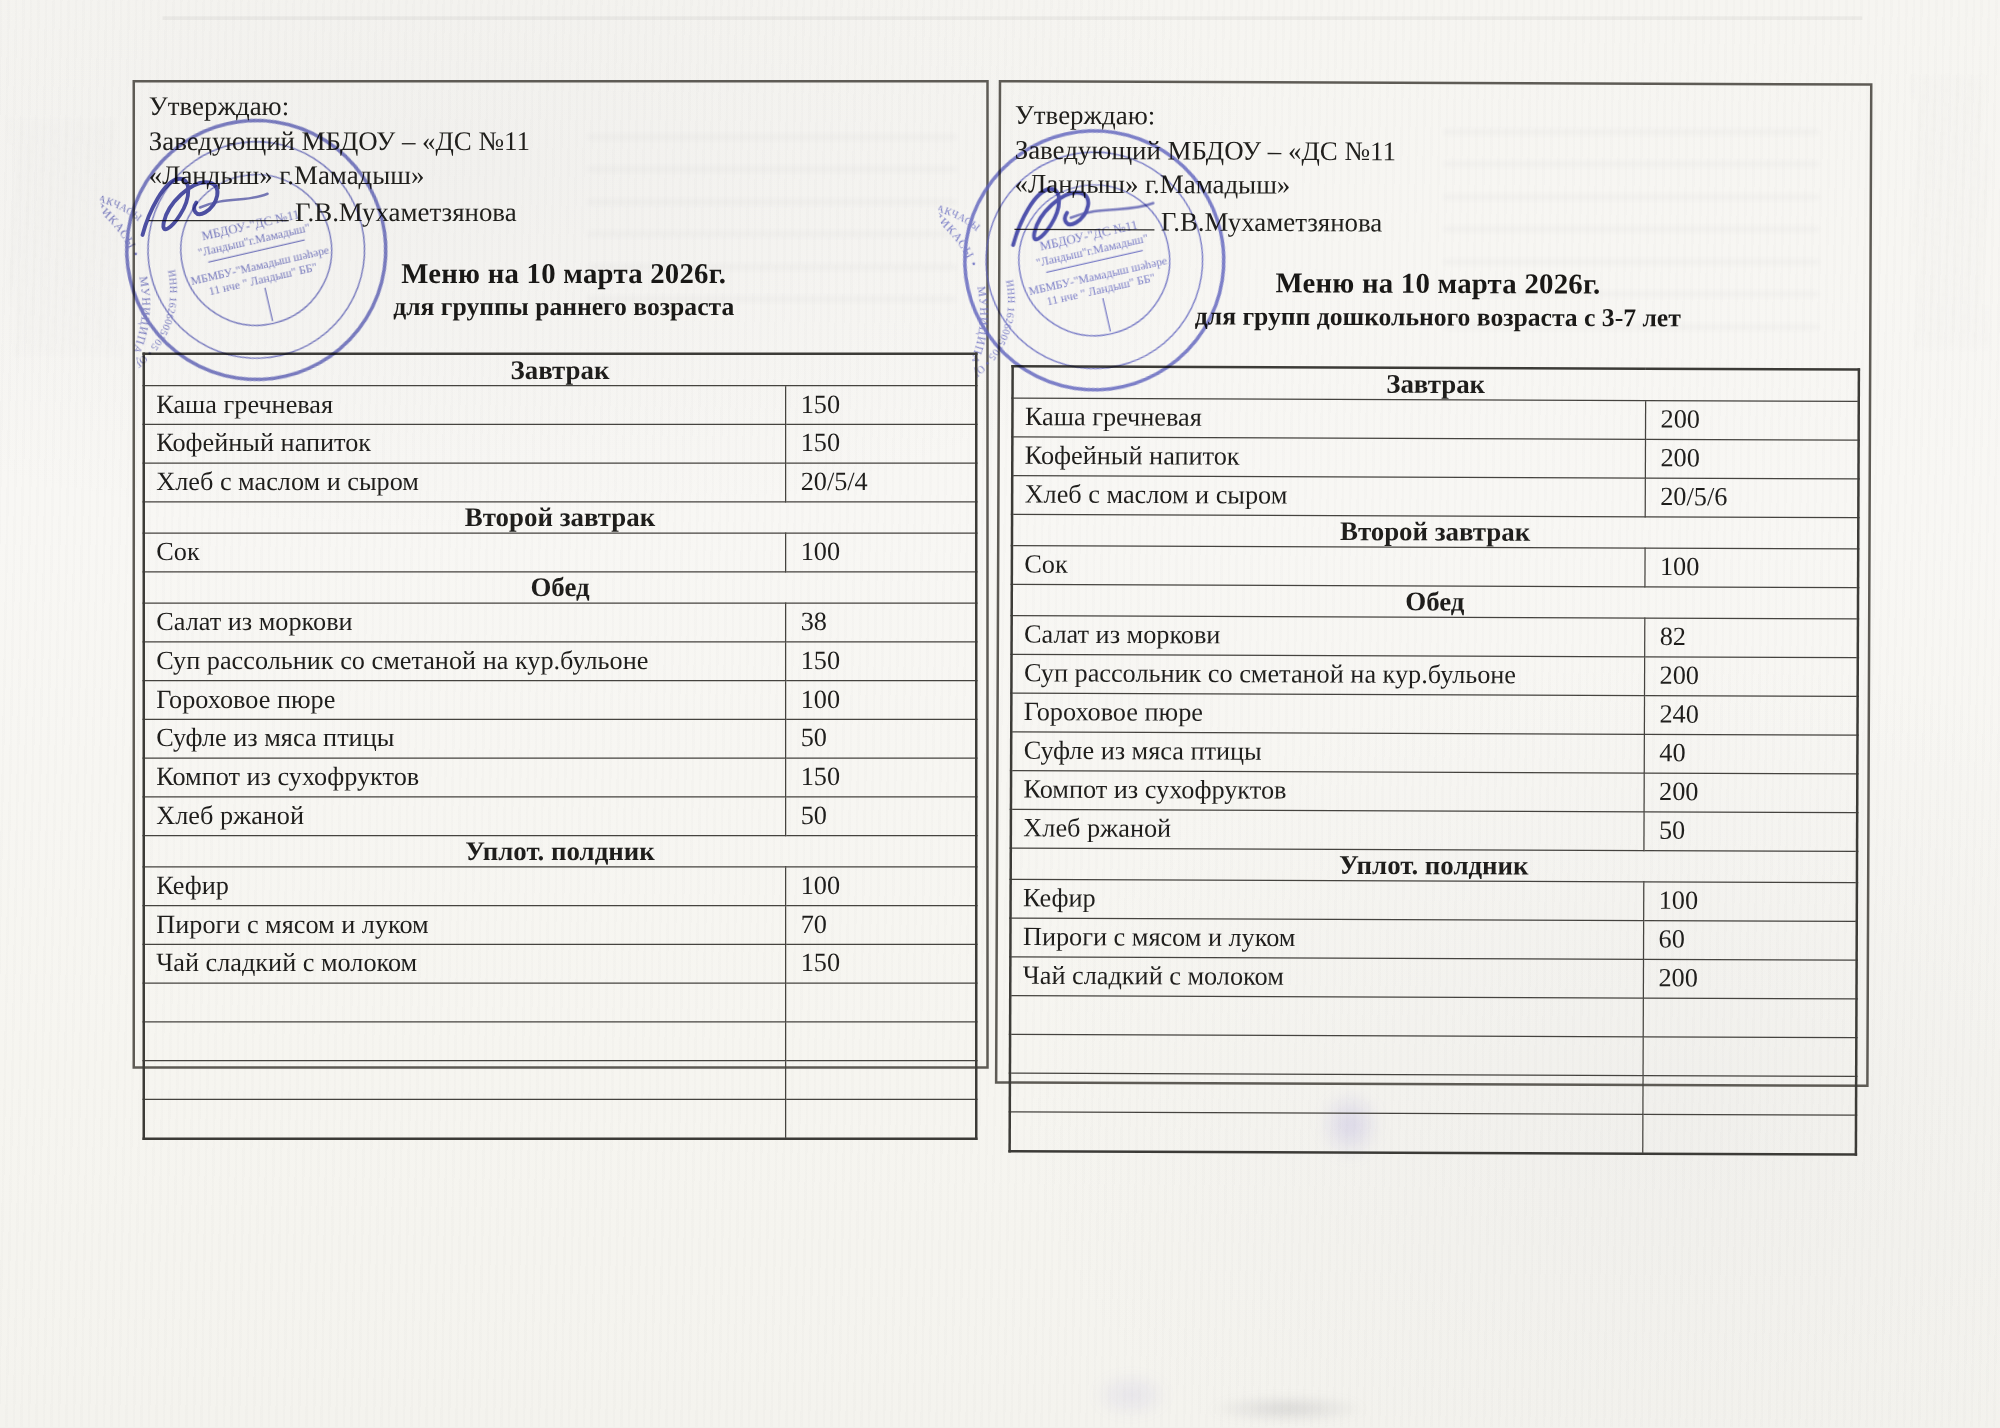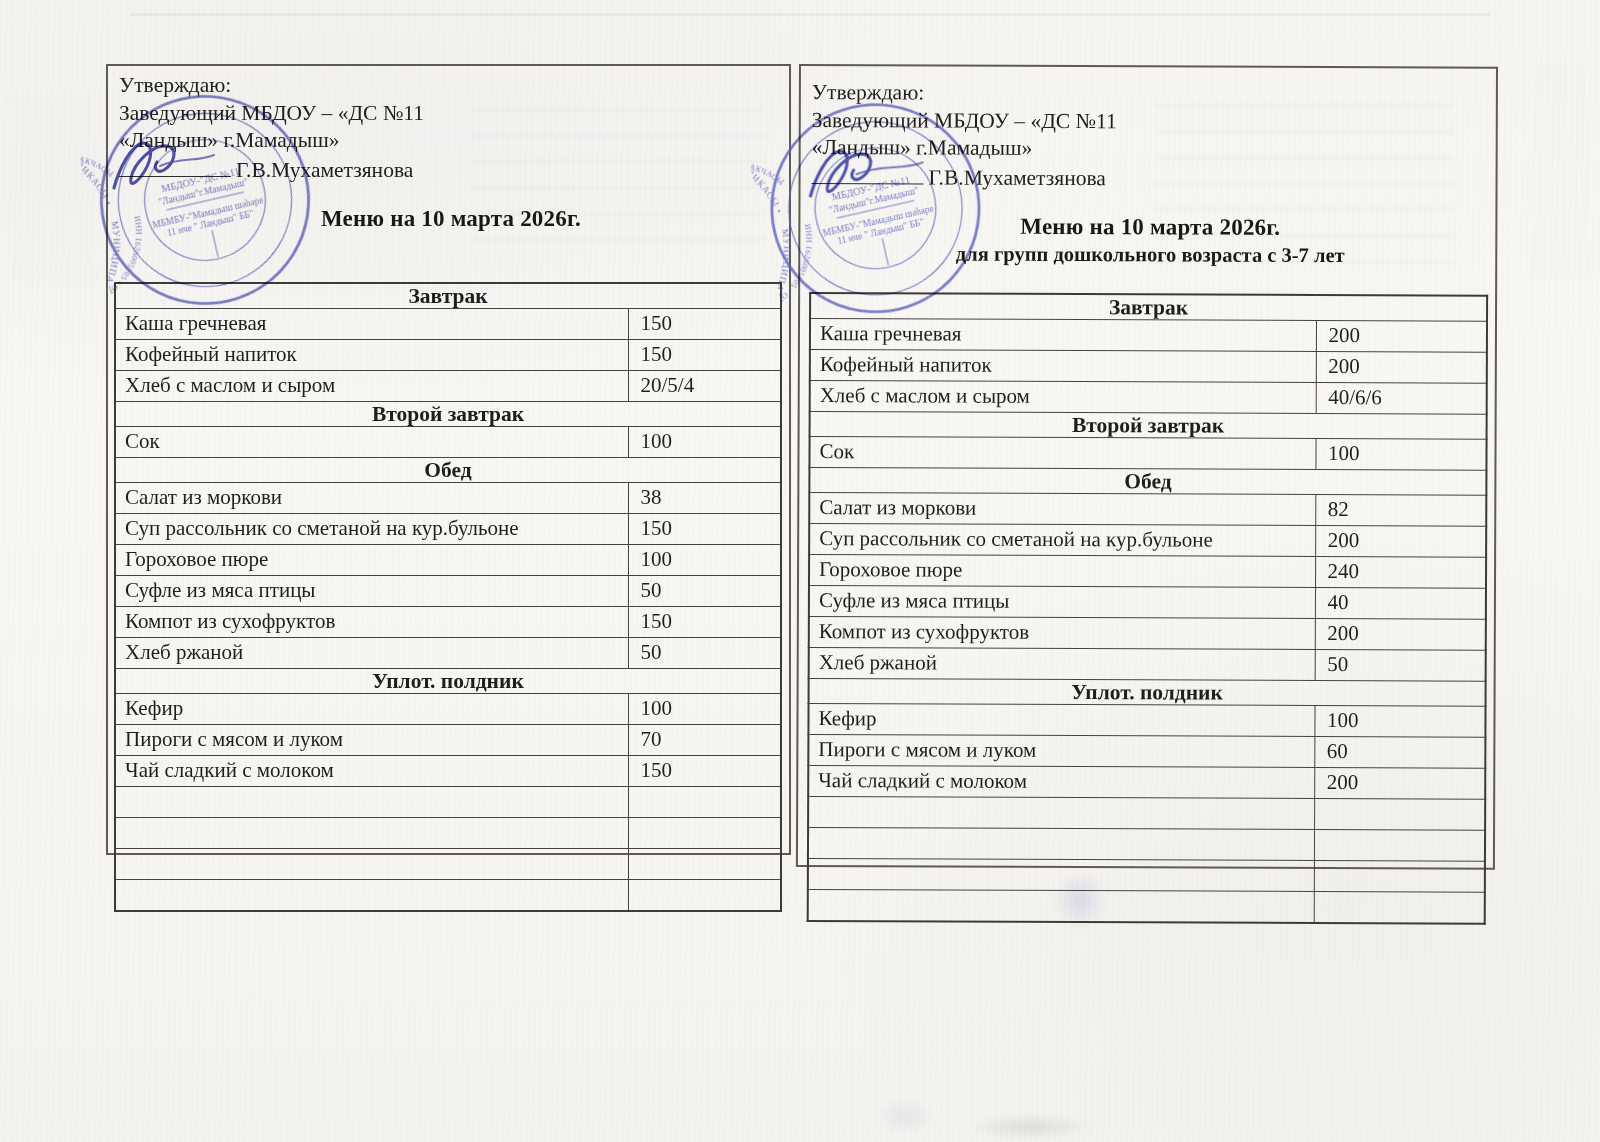--- a/index.html
+++ b/index.html
@@ -131,20 +131,21 @@
       </g>
     </svg>
     <div class="head">
       <div class="approve-line">Утверждаю:</div>
       <div class="approve-line">Заведующий МБДОУ – «ДС №11</div>
       <div class="approve-line">«Ландыш» г.Мамадыш»</div>
       <div class="approve-line sig-row">
         <span class="sig-line"></span><span>Г.В.Мухаметзянова</span>
       </div>
       <div class="title">Меню на 10 марта 2026г.</div>
+      <div class="subtitle">для группы раннего возраста</div>
     </div>
     <table class="menu-table">
       <colgroup>
           <col class="c-dish">
           <col class="c-portion">
         </colgroup>
       <tbody>
           <tr class="section-row">
             <td colspan="2">Завтрак</td>
           </tr>
@@ -281,21 +282,21 @@
           <tr>
             <td class="dish">Каша гречневая</td>
             <td class="portion">200</td>
           </tr>
           <tr>
             <td class="dish">Кофейный напиток</td>
             <td class="portion">200</td>
           </tr>
           <tr>
             <td class="dish">Хлеб с маслом и сыром</td>
-            <td class="portion">40/6/6</td>
+            <td class="portion">20/5/6</td>
           </tr>
           <tr class="section-row">
             <td colspan="2">Второй завтрак</td>
           </tr>
           <tr>
             <td class="dish">Сок</td>
             <td class="portion">100</td>
           </tr>
           <tr class="section-row">
             <td colspan="2">Обед</td>

